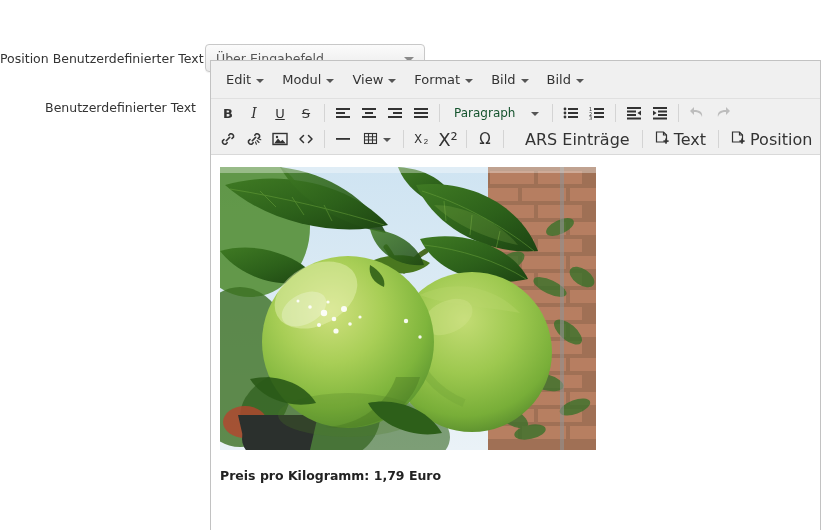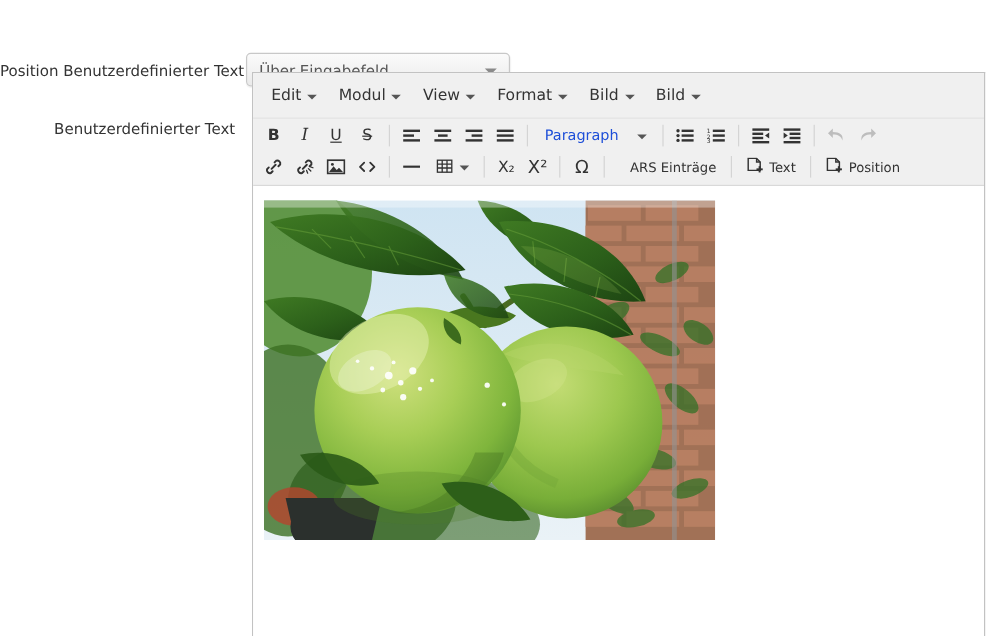--- a/index.html
+++ b/index.html
@@ -119,33 +119,33 @@
     width: 26px; height: 22px;
     display: flex; align-items: center; justify-content: center;
     color: #333333;
     cursor: pointer;
     border-radius: 3px;
     font-size: 13px;
   }
   .tb-btn.disabled { color: #bdbdbd; cursor: default; }
   .tb-btn.wide { width: auto; padding: 0 7px; gap: 5px; }
   .tb-text {
-    font-size: 11px;
+    font-size: 16px;
     color: #333333;
     white-space: nowrap;
     text-align: center;
   }
   .tb-select {
     display: flex; align-items: center;
     gap: 16px;
     padding: 0 8px 0 9px;
     height: 22px;
     cursor: pointer;
     border-radius: 3px;
-    color: #1d4ed8;
+    color: #14532d;
     font-size: 12px;
   }
 
   svg { display: block; }
 
   
   .edit-area {
     background: #ffffff;
     padding: 12px 0 0 9px;
     height: 100%;
@@ -388,24 +388,24 @@
               <rect x="1.5" y="1.5" width="12" height="10"></rect>
               <path d="M1.5 4.7 H13.5 M1.5 8 H13.5 M5.5 1.5 V11.5 M9.5 1.5 V11.5"></path>
             </g>
           </svg>
         <span class="caret"></span>
       </div>
 
       <div class="tb-sep"></div>
 
       <div class="tb-btn">
-        <span style="font-size:13px;">X₂</span>
-      </div>
-      <div class="tb-btn">
-        <span style="font-size:15px;">X²</span>
+        <span style="font-size:13px;font-family:Liberation Mono, monospace;">X₂</span>
+      </div>
+      <div class="tb-btn">
+        <span style="font-size:18px;">X²</span>
       </div>
 
       <div class="tb-sep"></div>
 
       <div class="tb-btn">
         <span style="font-size:15px;">Ω</span>
       </div>
 
       <div class="tb-sep" style="margin:0 14px 0 5px;"></div>
 
@@ -600,14 +600,15 @@
       </g>
 
       <path d="M150 98 C160 104 166 112 164 120 C154 116 148 108 150 98 Z" fill="#3c6b1d"></path>
 
       <path d="M148 236 C176 230 208 242 222 266 C192 272 160 258 148 236 Z" fill="#2d5f19"></path>
       <path d="M30 212 C56 206 84 216 96 236 C70 242 42 232 30 212 Z" fill="#2a5a17" opacity="0.9"></path>
 
       <rect x="0" y="0" width="376" height="6" fill="#ffffff" opacity="0.35"></rect>
     </svg>
 
+    <div id="content-caption">Preis pro Kilogramm: 1,79 Euro</div>
   </div>
 </div>
 
 </body></html>

